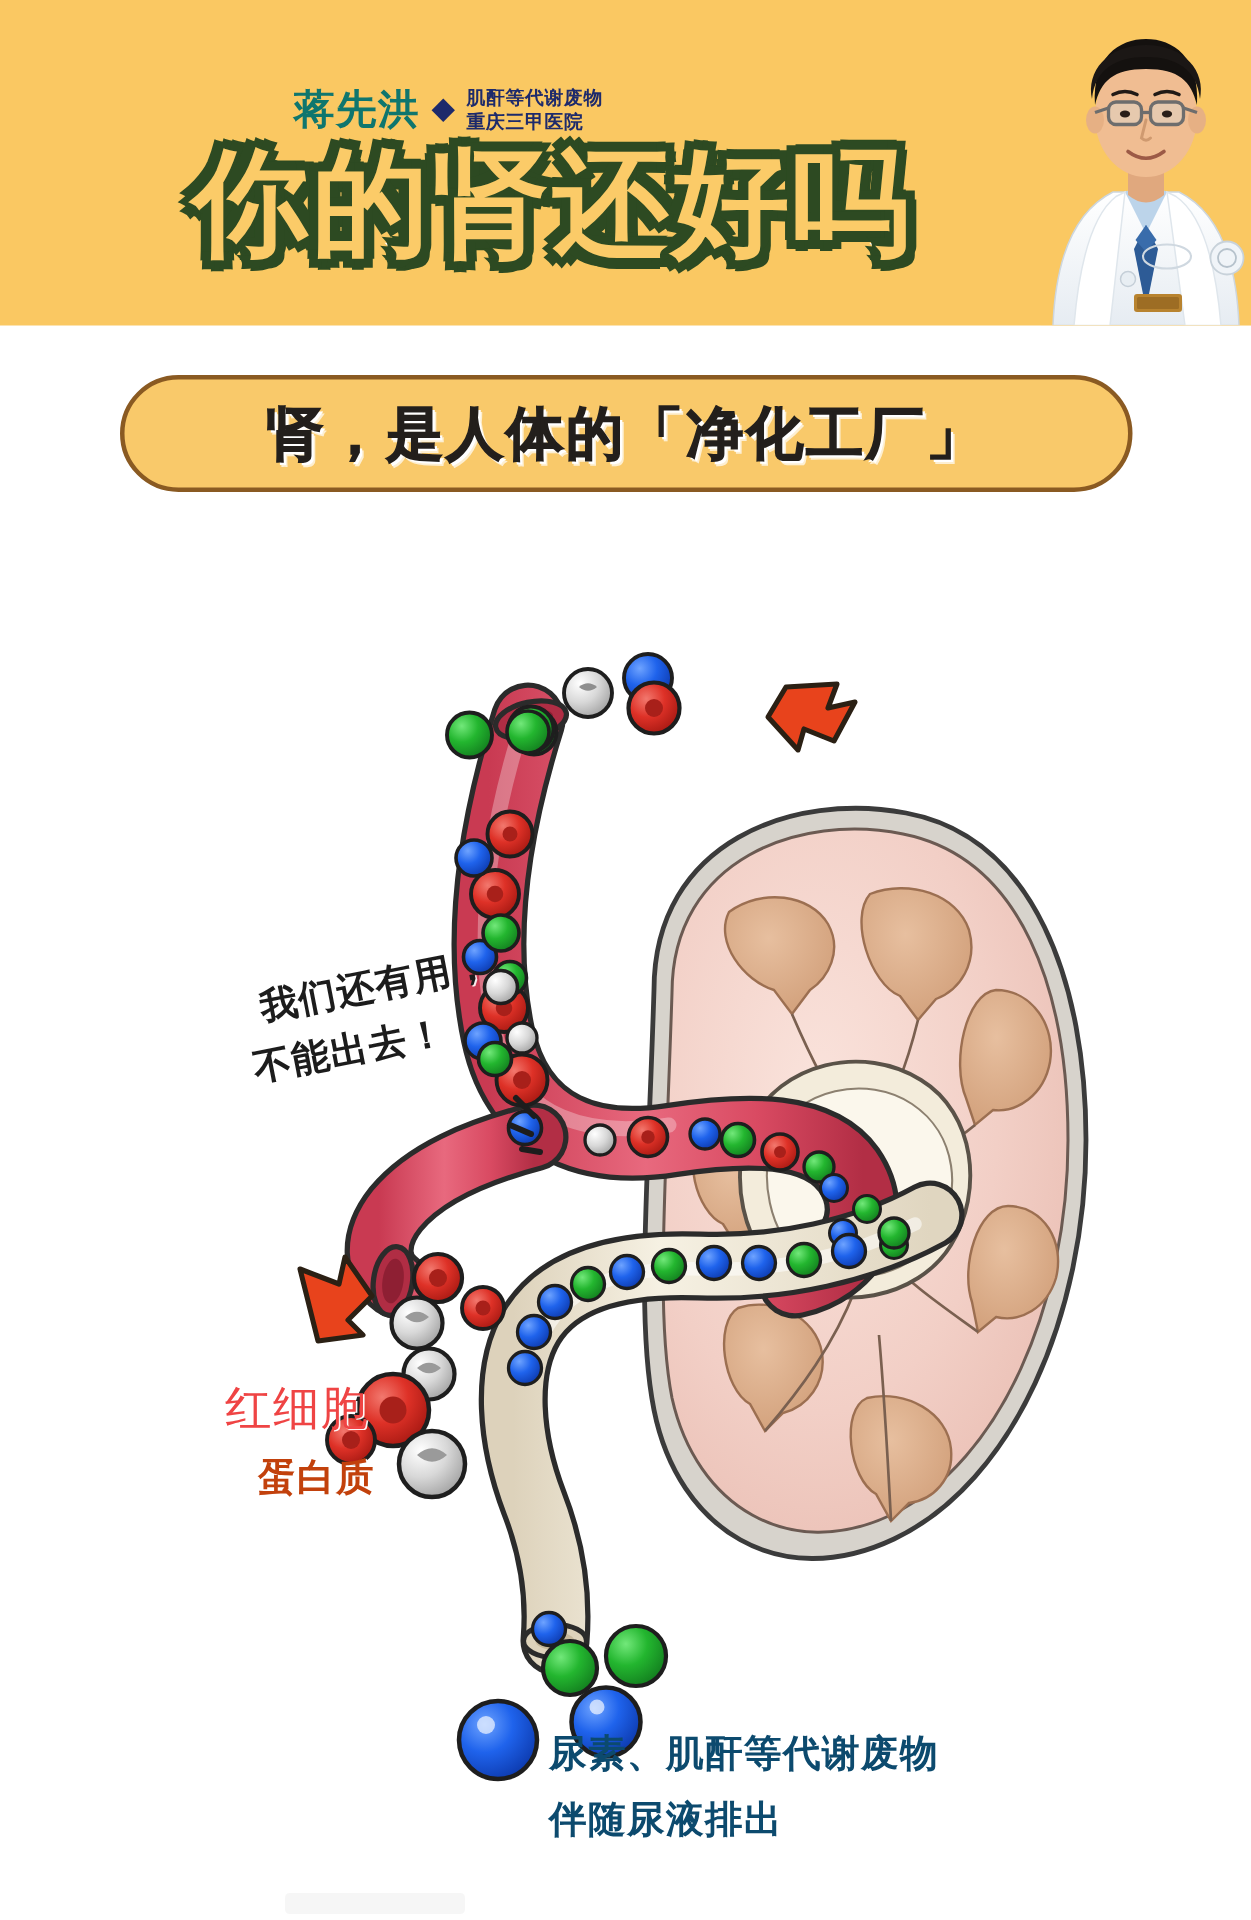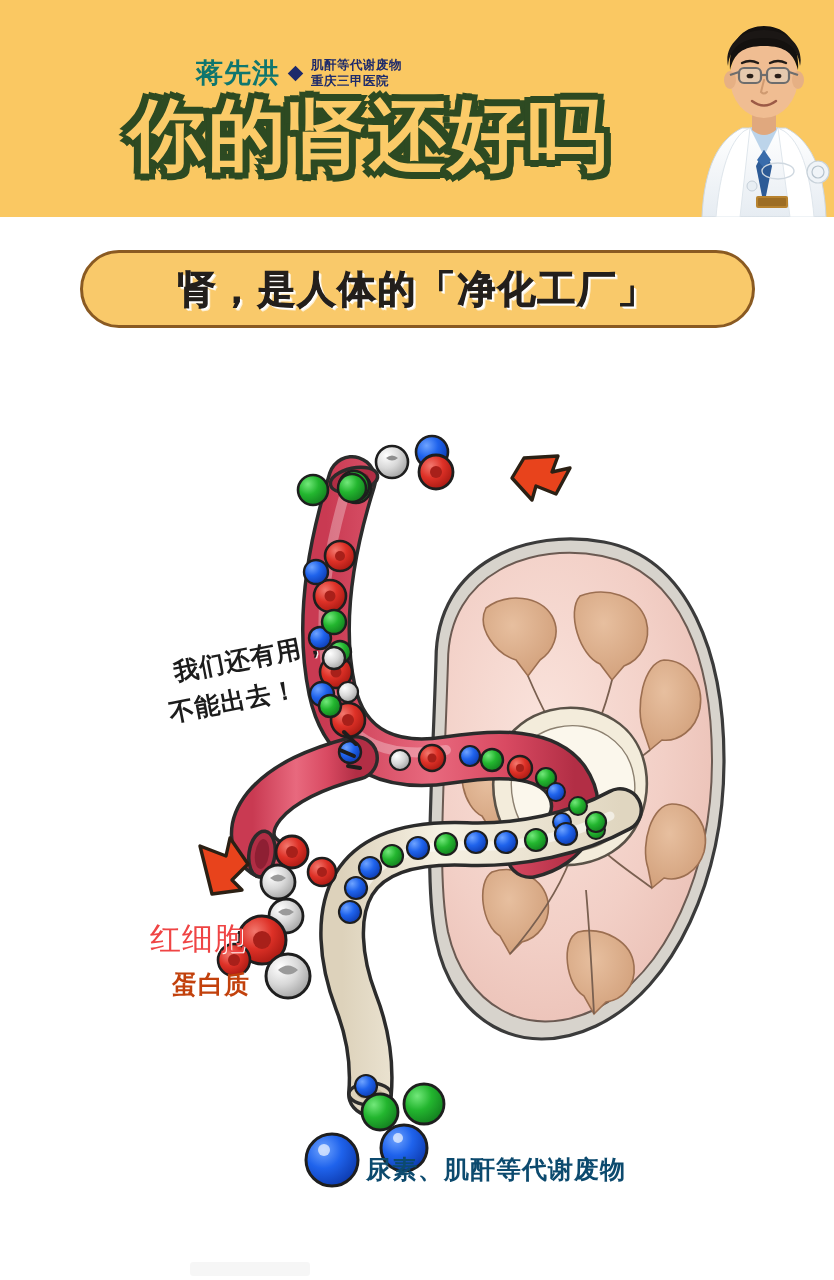--- a/index.html
+++ b/index.html
@@ -451,17 +451,18 @@
   <div class="speech-note">
     <div>我们还有用，</div>
     <div>不能出去！</div>
   </div>
 
   <div class="label-rbc">红细胞</div>
   <div class="label-protein">蛋白质</div>
 
   <div class="bottom-caption">
     <div>尿素、肌酐等代谢废物</div>
+    <div>伴随尿液排出</div>
   </div>
 
   <div class="footer-faint"></div>
 
 </div>
 
 </body></html>

